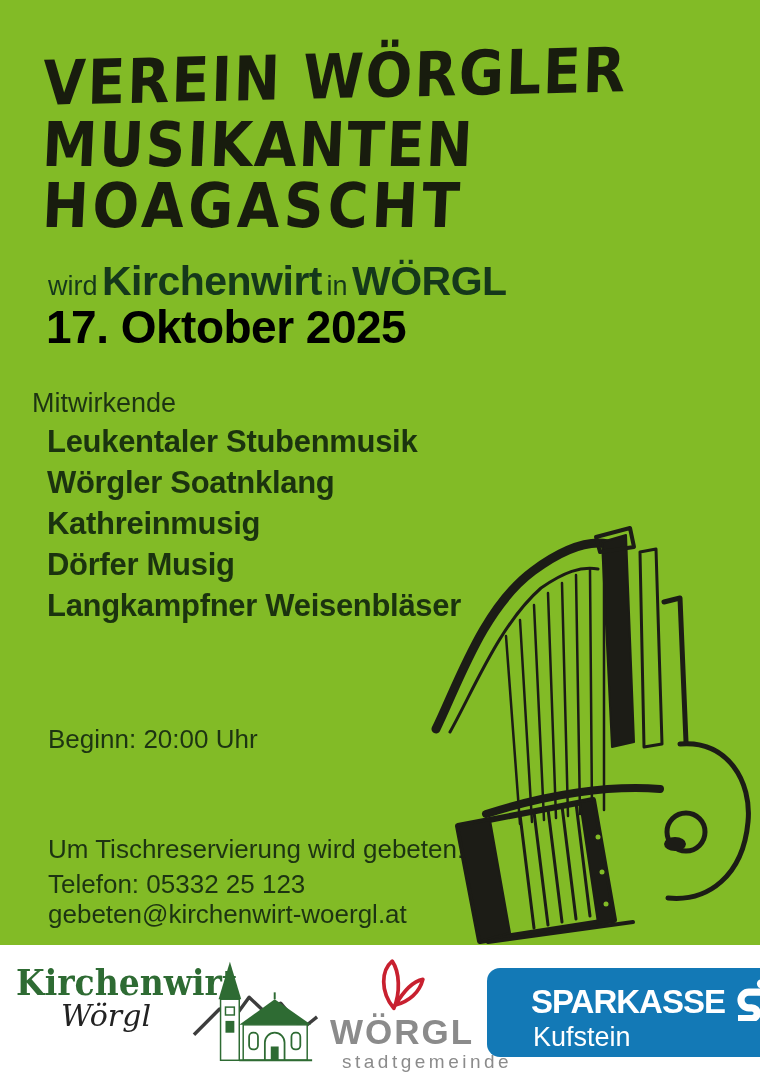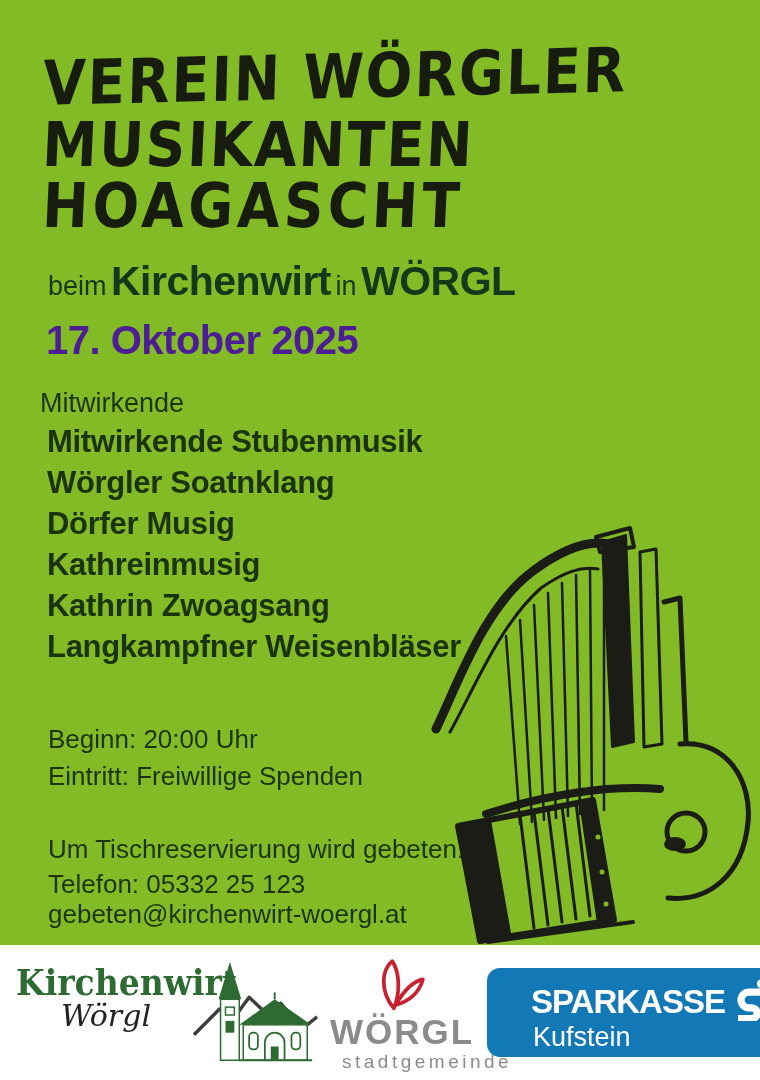--- a/index.html
+++ b/index.html
@@ -26,26 +26,26 @@
   .title-line.l3{letter-spacing:4px;}
   
   .venue-line{
     position:absolute;left:48px;top:258px;
     color:#15381b;white-space:nowrap;
   }
   .venue-line .small{font-size:27px;font-weight:400;}
   .venue-line .big{font-size:41px;font-weight:700;letter-spacing:-0.5px;}
   
   .date-line{
-    position:absolute;left:46px;top:318px;
-    font-size:40px;font-weight:700;color:#4c1d95;letter-spacing:-0.5px;
+    position:absolute;left:46px;top:300px;
+    font-size:46px;font-weight:700;color:#000000;letter-spacing:-0.5px;
   }
   
   .lineup-heading{
-    position:absolute;left:40px;top:388px;
+    position:absolute;left:32px;top:388px;
     font-size:27px;color:#1d3412;
   }
   .lineup-list{position:absolute;left:47px;top:421px;color:#1b330f;}
   .lineup-item{
     font-size:31px;font-weight:700;line-height:41px;letter-spacing:-0.3px;
     white-space:nowrap;
   }
   
   .info{position:absolute;left:48px;color:#1d3412;font-size:26px;white-space:nowrap;}
   .info.begin{top:724px;}
@@ -93,40 +93,38 @@
 
 <div class="poster">
 
   <div class="title-block">
     <div class="title-line l1">VEREIN WÖRGLER</div>
     <div class="title-line l2">MUSIKANTEN</div>
     <div class="title-line l3">HOAGASCHT</div>
   </div>
 
   <div class="venue-line">
-    <span class="small">beim</span>
+    <span class="small">wird</span>
     <span class="big">Kirchenwirt</span>
     <span class="small">in</span>
     <span class="big">WÖRGL</span>
   </div>
 
   <div class="date-line">17. Oktober 2025</div>
 
   <div class="lineup-heading">Mitwirkende</div>
   <div class="lineup-list">
-    <div class="lineup-item">Mitwirkende Stubenmusik</div>
+    <div class="lineup-item">Leukentaler Stubenmusik</div>
     <div class="lineup-item">Wörgler Soatnklang</div>
+    <div class="lineup-item">Kathreinmusig</div>
     <div class="lineup-item">Dörfer Musig</div>
-    <div class="lineup-item">Kathreinmusig</div>
-    <div class="lineup-item">Kathrin Zwoagsang</div>
     <div class="lineup-item">Langkampfner Weisenbläser</div>
   </div>
 
   <div class="info begin">Beginn: 20:00 Uhr</div>
-  <div class="info admission">Eintritt: Freiwillige Spenden</div>
   <div class="info reservation">Um Tischreservierung wird gebeten:</div>
   <div class="info phone">Telefon: 05332 25 123</div>
   <div class="info email">gebeten@kirchenwirt-woergl.at</div>
 
   <svg class="illustration" viewBox="0 0 332 452" aria-hidden="true">
     <g stroke="#1c1c16" fill="none" stroke-linecap="round" stroke-linejoin="round">
 
       <path d="M8 237 C 30 192, 55 116, 105 79 C 135 57, 160 48, 180 52" stroke-width="9"></path>
       <path d="M22 240 C 46 197, 72 132, 113 96 C 136 80, 153 74, 170 77" stroke-width="3"></path>
 

